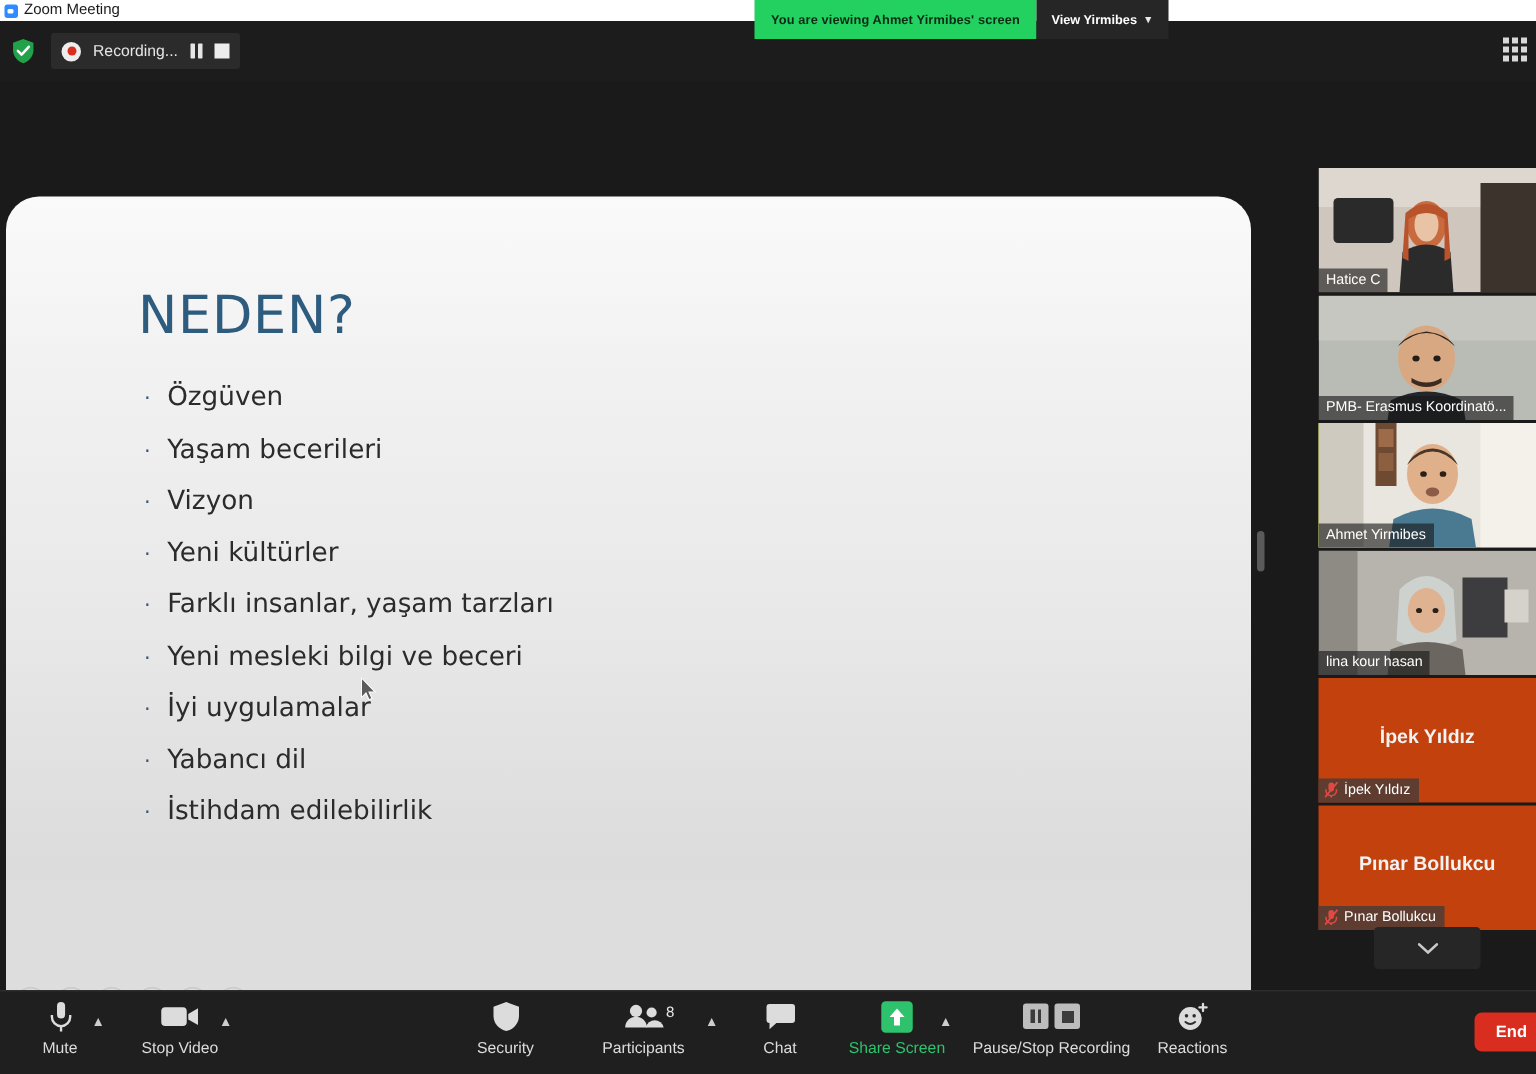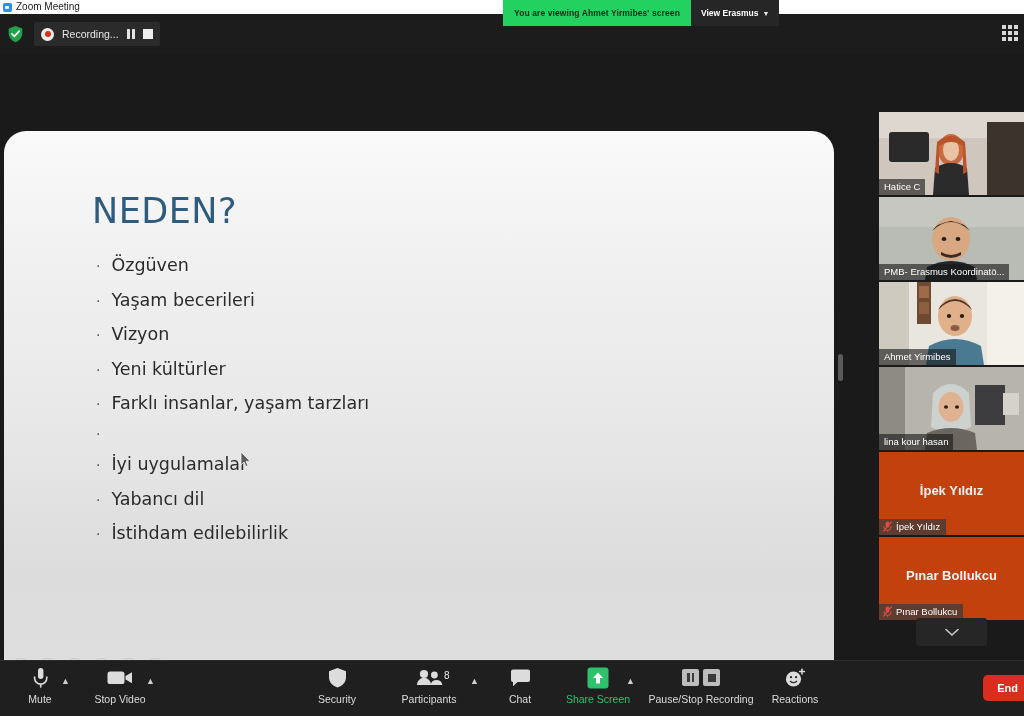--- a/index.html
+++ b/index.html
@@ -191,21 +191,21 @@
 <body>
 
 <div id="titlebar">
   <span class="zicon"></span>
   <span class="ttl">Zoom Meeting</span>
 </div>
 
 <div id="viewbanner">
   <div class="green">You are viewing Ahmet Yirmibes' screen</div>
   <div class="vopt">
-    <span>View Erasmus</span>
+    <span>View Yirmibes</span>
     <span class="chev">▼</span>
   </div>
 </div>
 
 <div id="topstrip"></div>
 
 <div id="shield">
   <svg viewBox="0 0 20 21" width="17" height="18">
     <path d="M10 1 L18 4 V10 C18 15 14 19 10 20.2 C6 19 2 15 2 10 V4 Z" fill="#21a24a"></path>
     <path d="M5.8 10.4 L8.7 13.3 L14.3 7.2" stroke="#ffffff" stroke-width="2" fill="none" stroke-linecap="round" stroke-linejoin="round"></path>
@@ -254,20 +254,21 @@
       <li>
         <span class="dot">·</span>
         <span>Yeni kültürler</span>
       </li>
       <li>
         <span class="dot">·</span>
         <span>Farklı insanlar, yaşam tarzları</span>
       </li>
       <li>
         <span class="dot">·</span>
+        <span>Yeni mesleki bilgi ve beceri</span>
       </li>
       <li>
         <span class="dot">·</span>
         <span>İyi uygulamalar</span>
       </li>
       <li>
         <span class="dot">·</span>
         <span>Yabancı dil</span>
       </li>
       <li>

